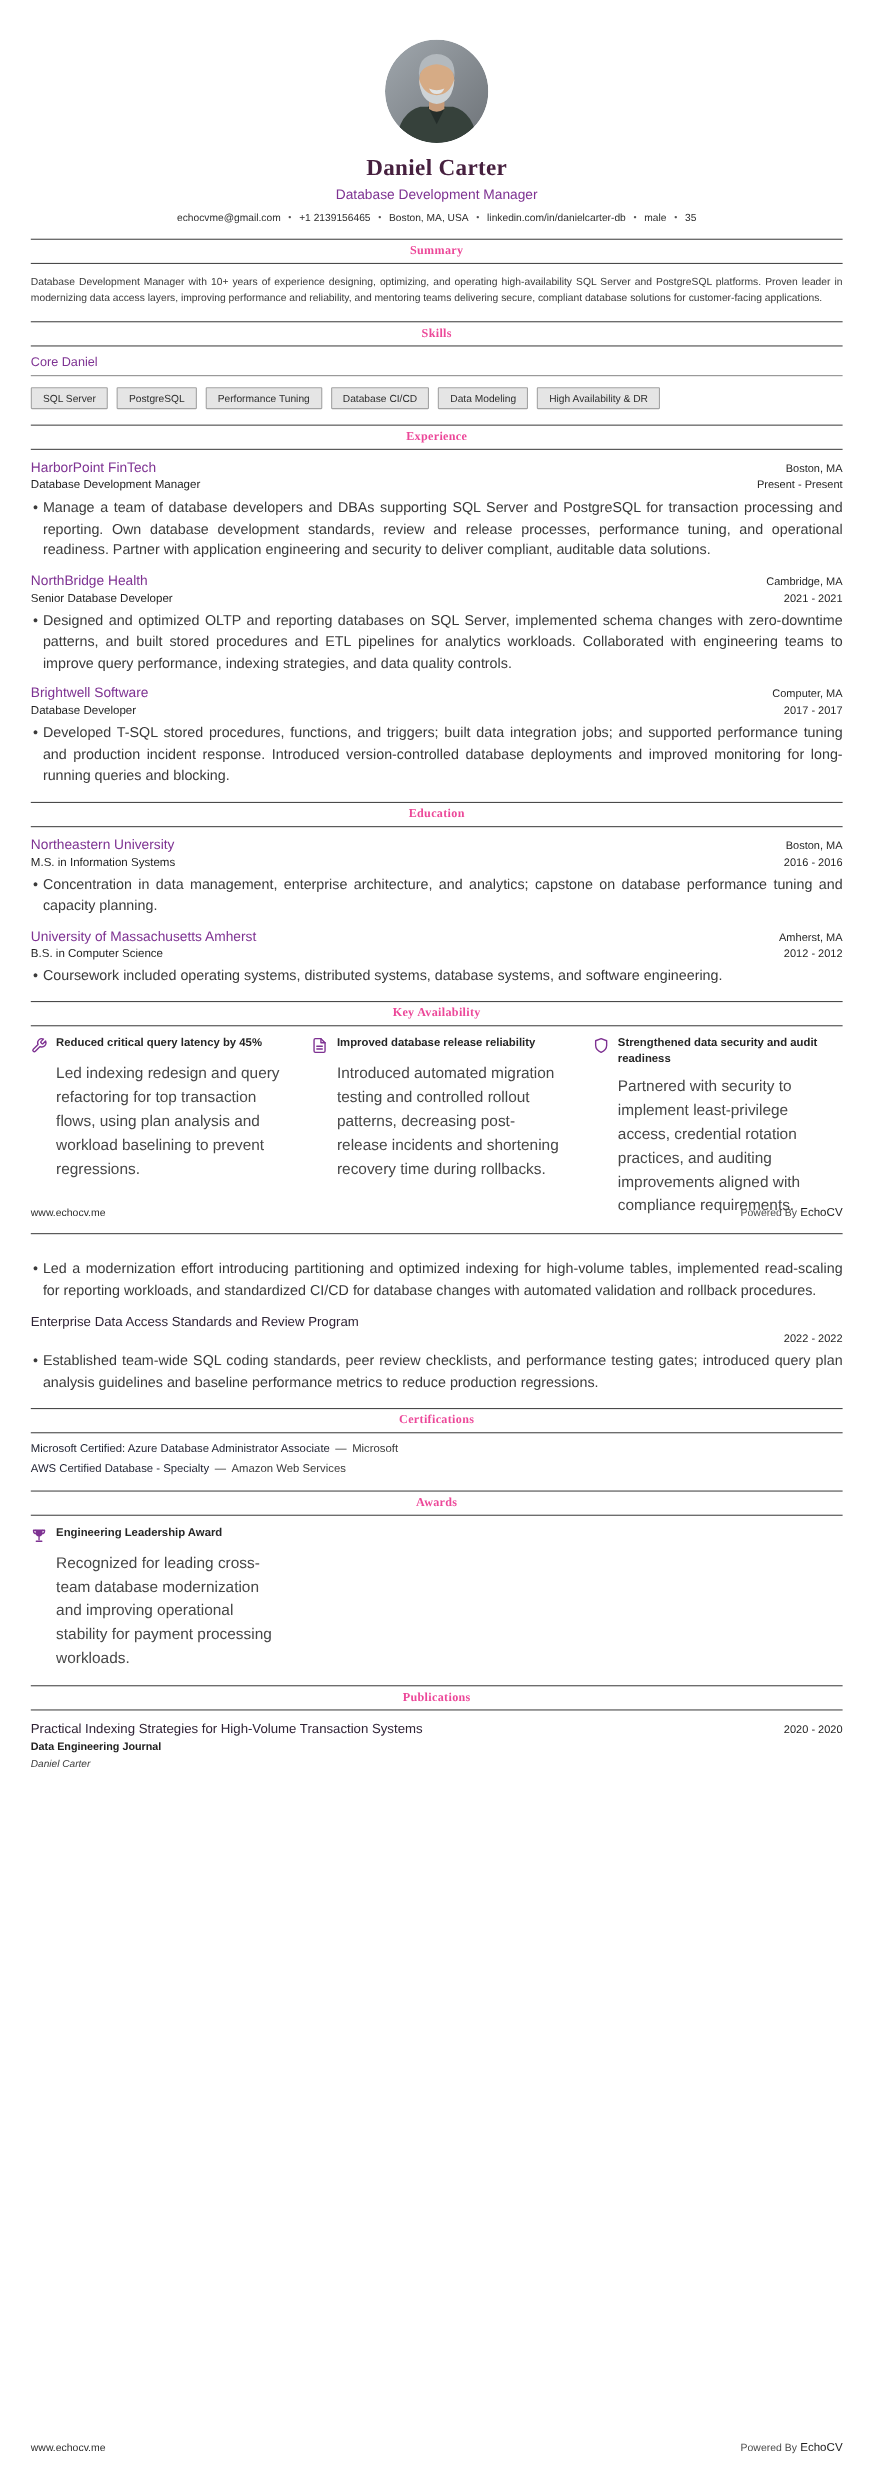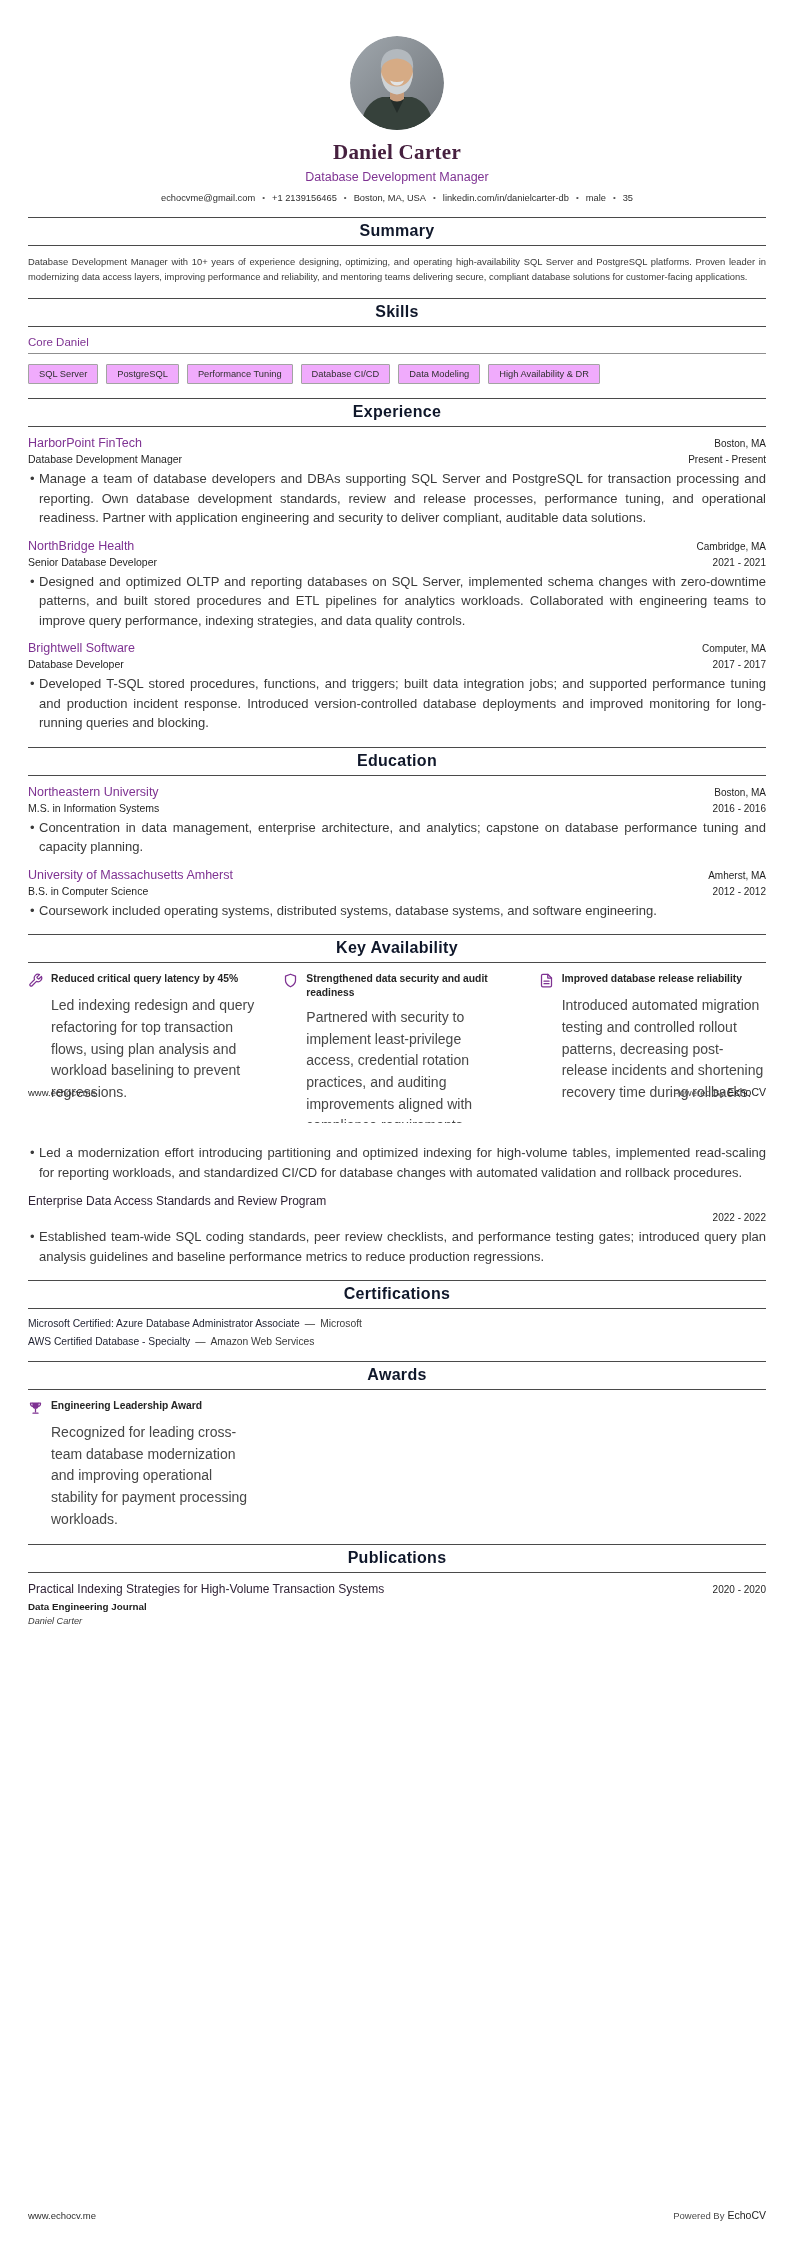--- a/index.html
+++ b/index.html
@@ -43,37 +43,37 @@
   .contact .sep { margin: 0 7px; color: #555; font-size: 8px; vertical-align: 1px; }
 
   
   .sec { margin-top: 14px; }
   .sec-head {
     border-top: 1px solid #4a4a4a;
     border-bottom: 1px solid #4a4a4a;
     text-align: center; padding: 4px 0 5px 0;
   }
   .sec-head h2 {
-    font-family: Liberation Sans, sans-serif;
-    font-size: 16px; font-weight: 700; color: #0f172a;
+    font-family: Liberation Serif, serif;
+    font-size: 11px; font-weight: 700; color: #ec4899;
     letter-spacing: .3px;
   }
   .sec-body { padding-top: 9px; }
 
   .summary-text { font-size: 9.4px; line-height: 1.55; text-align: justify; color: #3a3a3a; }
 
   
   .skill-group-title {
     font-size: 11.5px; color: #7e3292;
     padding-bottom: 5px; border-bottom: 1px solid #8f8f8f;
     margin-bottom: 10px;
   }
   .chips { display: flex; flex-wrap: wrap; gap: 8px; }
   .chip {
-    border: 1px solid #a3a3a3; background: #f0abfc;
+    border: 1px solid #a3a3a3; background: #e5e5e5;
     padding: 4px 10px; font-size: 9.3px; color: #2f2f2f;
     border-radius: 1px;
   }
 
   
   .entry { margin-bottom: 11px; }
   .entry:last-child { margin-bottom: 0; }
   .erow { display: flex; justify-content: space-between; align-items: baseline; }
   .org { font-size: 12.5px; color: #7e3292; }
   .meta { font-size: 10px; color: #1f1f1f; white-space: nowrap; }
@@ -111,21 +111,21 @@
   .cert-issuer { color: #3a3a3a; }
 
   
   .pub-row { display: flex; justify-content: space-between; align-items: baseline; }
   .pub-journal { font-size: 9.8px; font-weight: 700; color: #222; margin-top: 5px; }
   .pub-authors { font-size: 9.2px; font-style: italic; color: #3c3c3c; margin-top: 4px; }
   .pub-text { font-size: 9.4px; color: #3a3a3a; margin-top: 6px; line-height: 1.5; }
 
   
   .page-footer {
-    position: absolute; bottom: 25px; left: 28px; right: 28px;
+    position: absolute; bottom: 15px; left: 28px; right: 28px;
     display: flex; justify-content: space-between; align-items: baseline;
   }
   .footer-site { font-size: 9.5px; color: #2e2e2e; text-decoration: none; }
   .footer-right { font-size: 9.5px; color: #4a4a4a; }
   .footer-brand { font-weight: 400; font-size: 10.5px; color: #1d1d1d; margin-left: 3px; }
 </style>
 </head>
 <body>
 
 <div class="doc">
@@ -294,41 +294,41 @@
                 </span>
                 <span class="ach-title">Reduced critical query latency by 45%</span>
               </div>
               <div class="ach-text">Led indexing redesign and query refactoring for top transaction flows, using plan analysis and workload baselining to prevent regressions.</div>
             </div>
 
             <div class="ach-item">
               <div class="ach-head">
                 <span class="ach-icon">
                   <svg viewBox="0 0 24 24" fill="none" stroke="currentColor" stroke-width="2" stroke-linecap="round" stroke-linejoin="round">
-                      <path d="M12 22s8-4 8-10V5l-8-3-8 3v7c0 6 8 10 8 10z"></path>
-                    </svg>
-                </span>
-                <span class="ach-title">Strengthened data security and audit readiness</span>
-              </div>
-              <div class="ach-text">Partnered with security to implement least-privilege access, credential rotation practices, and auditing improvements aligned with compliance requirements.</div>
-            </div>
-
-            <div class="ach-item">
-              <div class="ach-head">
-                <span class="ach-icon">
-                  <svg viewBox="0 0 24 24" fill="none" stroke="currentColor" stroke-width="2" stroke-linecap="round" stroke-linejoin="round">
                       <path d="M14 2H6a2 2 0 0 0-2 2v16a2 2 0 0 0 2 2h12a2 2 0 0 0 2-2V8z"></path>
                       <polyline points="14 2 14 8 20 8"></polyline>
                       <line x1="16" y1="13" x2="8" y2="13"></line>
                       <line x1="16" y1="17" x2="8" y2="17"></line>
                     </svg>
                 </span>
                 <span class="ach-title">Improved database release reliability</span>
               </div>
               <div class="ach-text">Introduced automated migration testing and controlled rollout patterns, decreasing post-release incidents and shortening recovery time during rollbacks.</div>
+            </div>
+
+            <div class="ach-item">
+              <div class="ach-head">
+                <span class="ach-icon">
+                  <svg viewBox="0 0 24 24" fill="none" stroke="currentColor" stroke-width="2" stroke-linecap="round" stroke-linejoin="round">
+                      <path d="M12 22s8-4 8-10V5l-8-3-8 3v7c0 6 8 10 8 10z"></path>
+                    </svg>
+                </span>
+                <span class="ach-title">Strengthened data security and audit readiness</span>
+              </div>
+              <div class="ach-text">Partnered with security to implement least-privilege access, credential rotation practices, and auditing improvements aligned with compliance requirements.</div>
             </div>
 
           </div>
         </div>
       </section>
 
       <section class="sec">
         <div class="sec-head">
           <h2>Projects</h2>
         </div>

